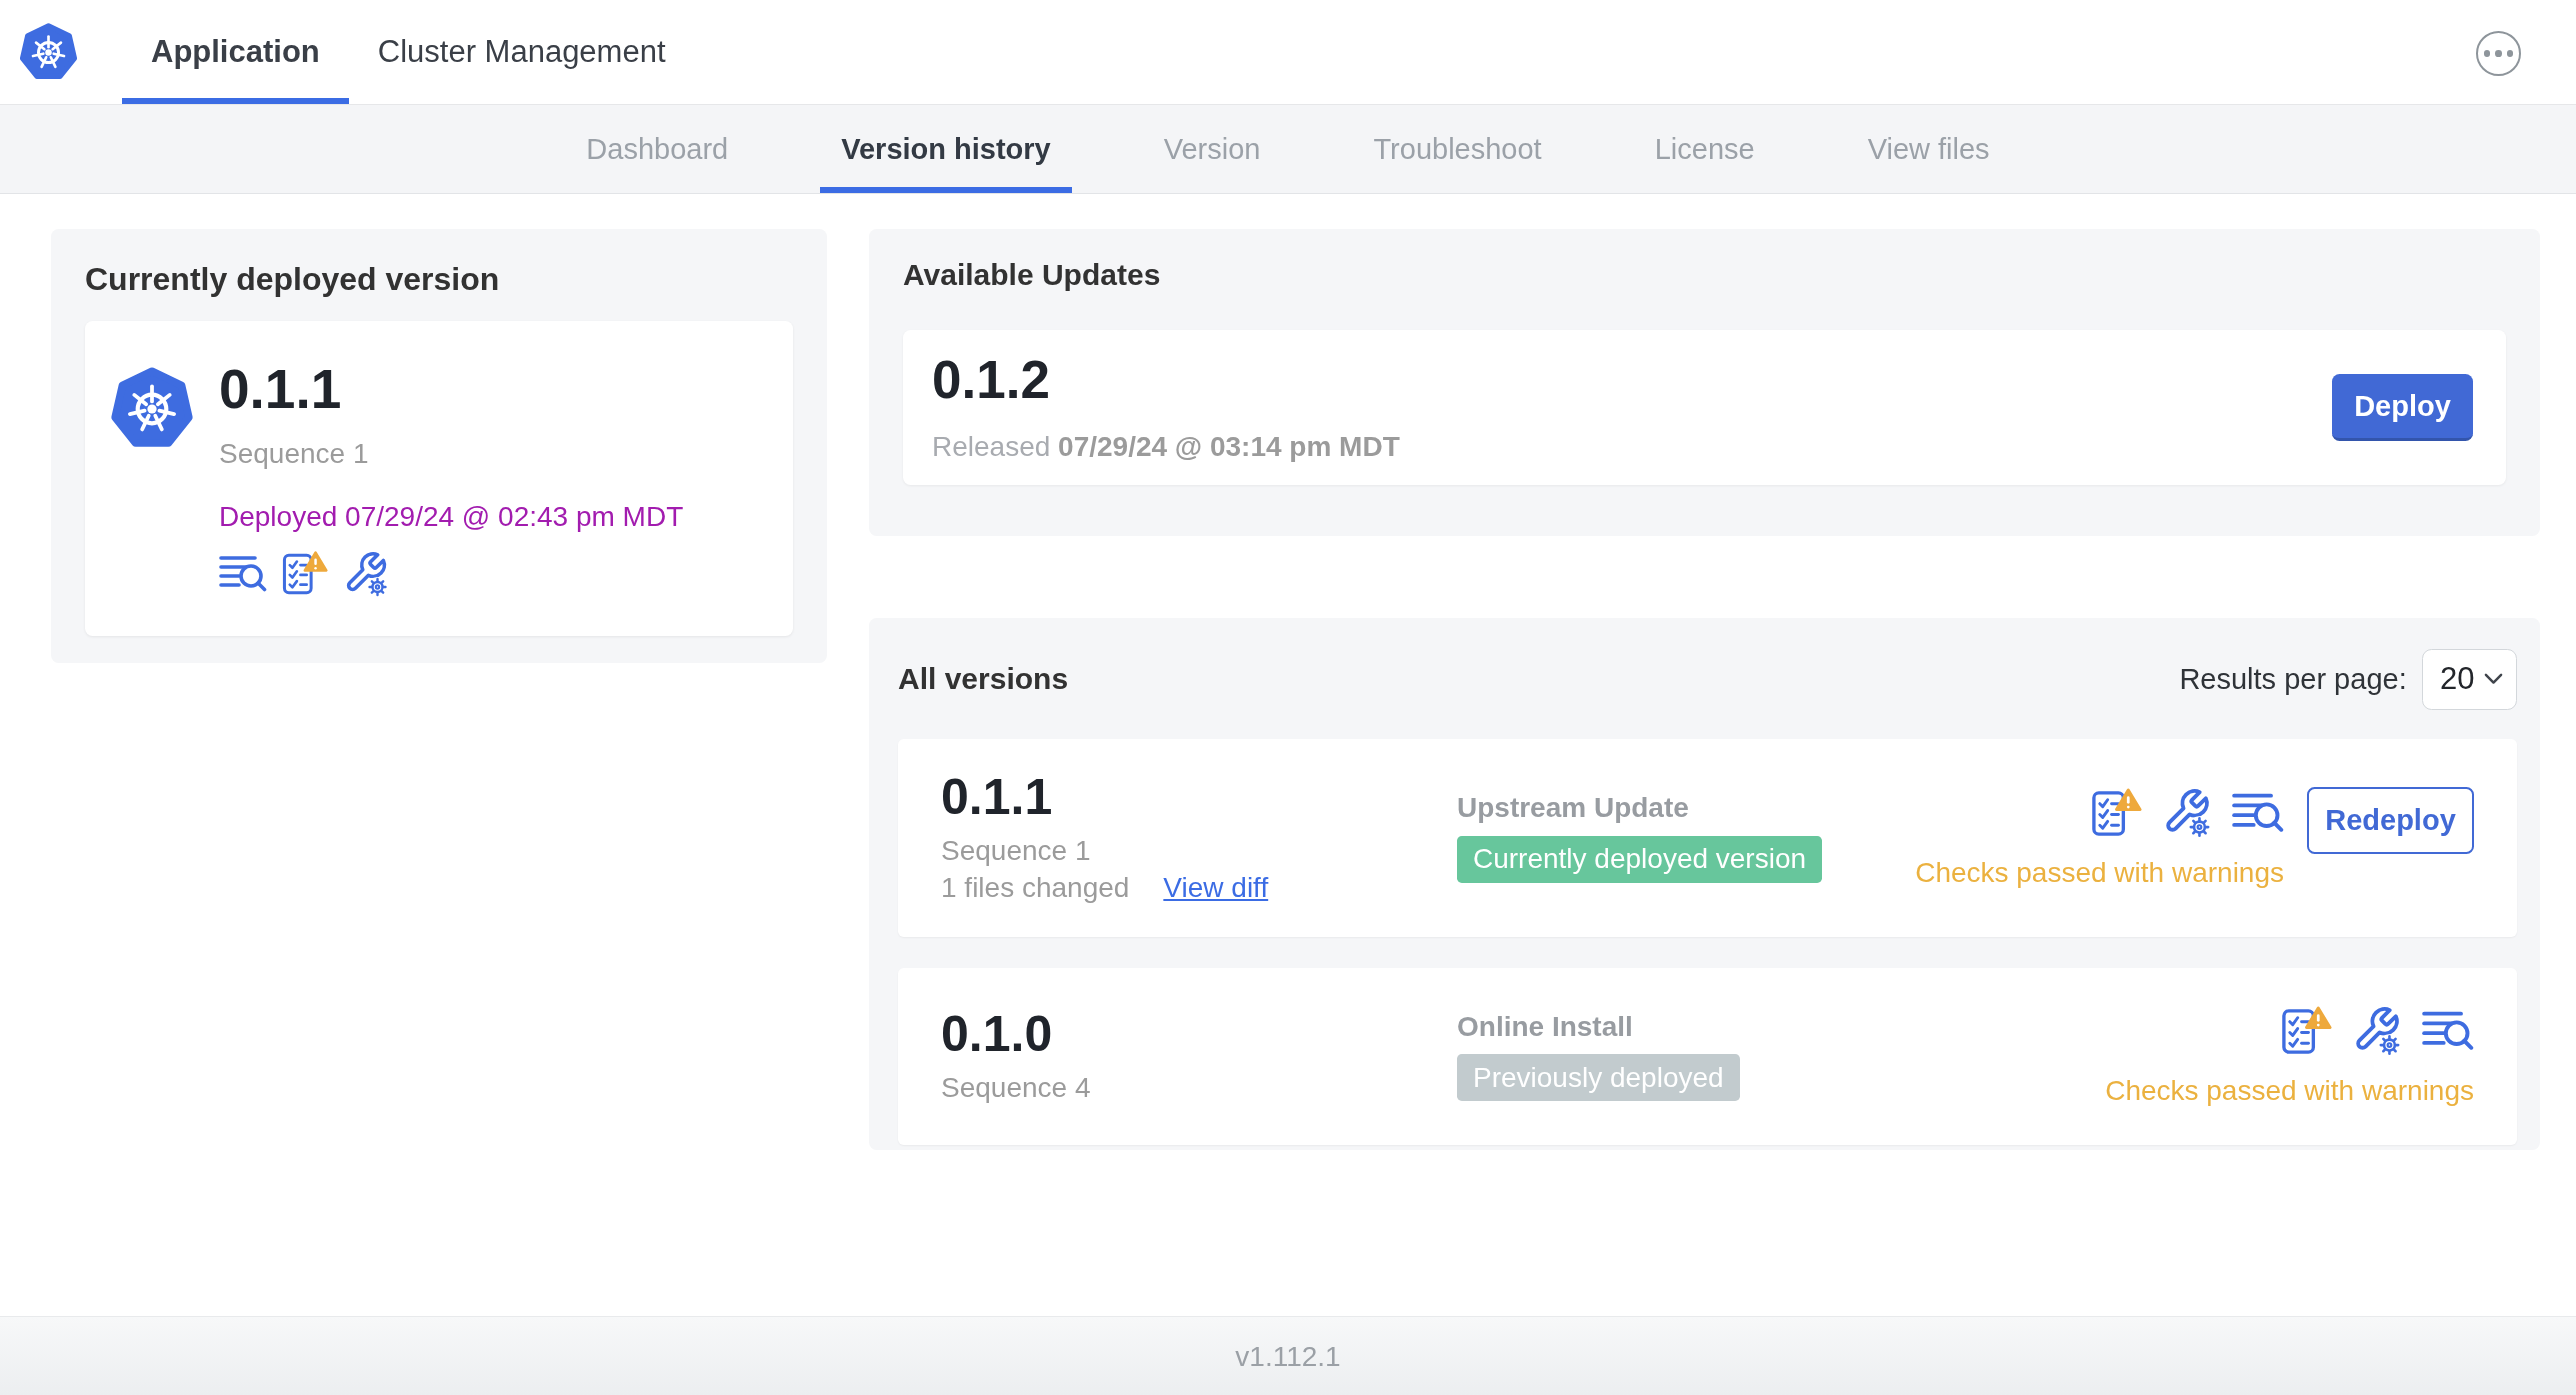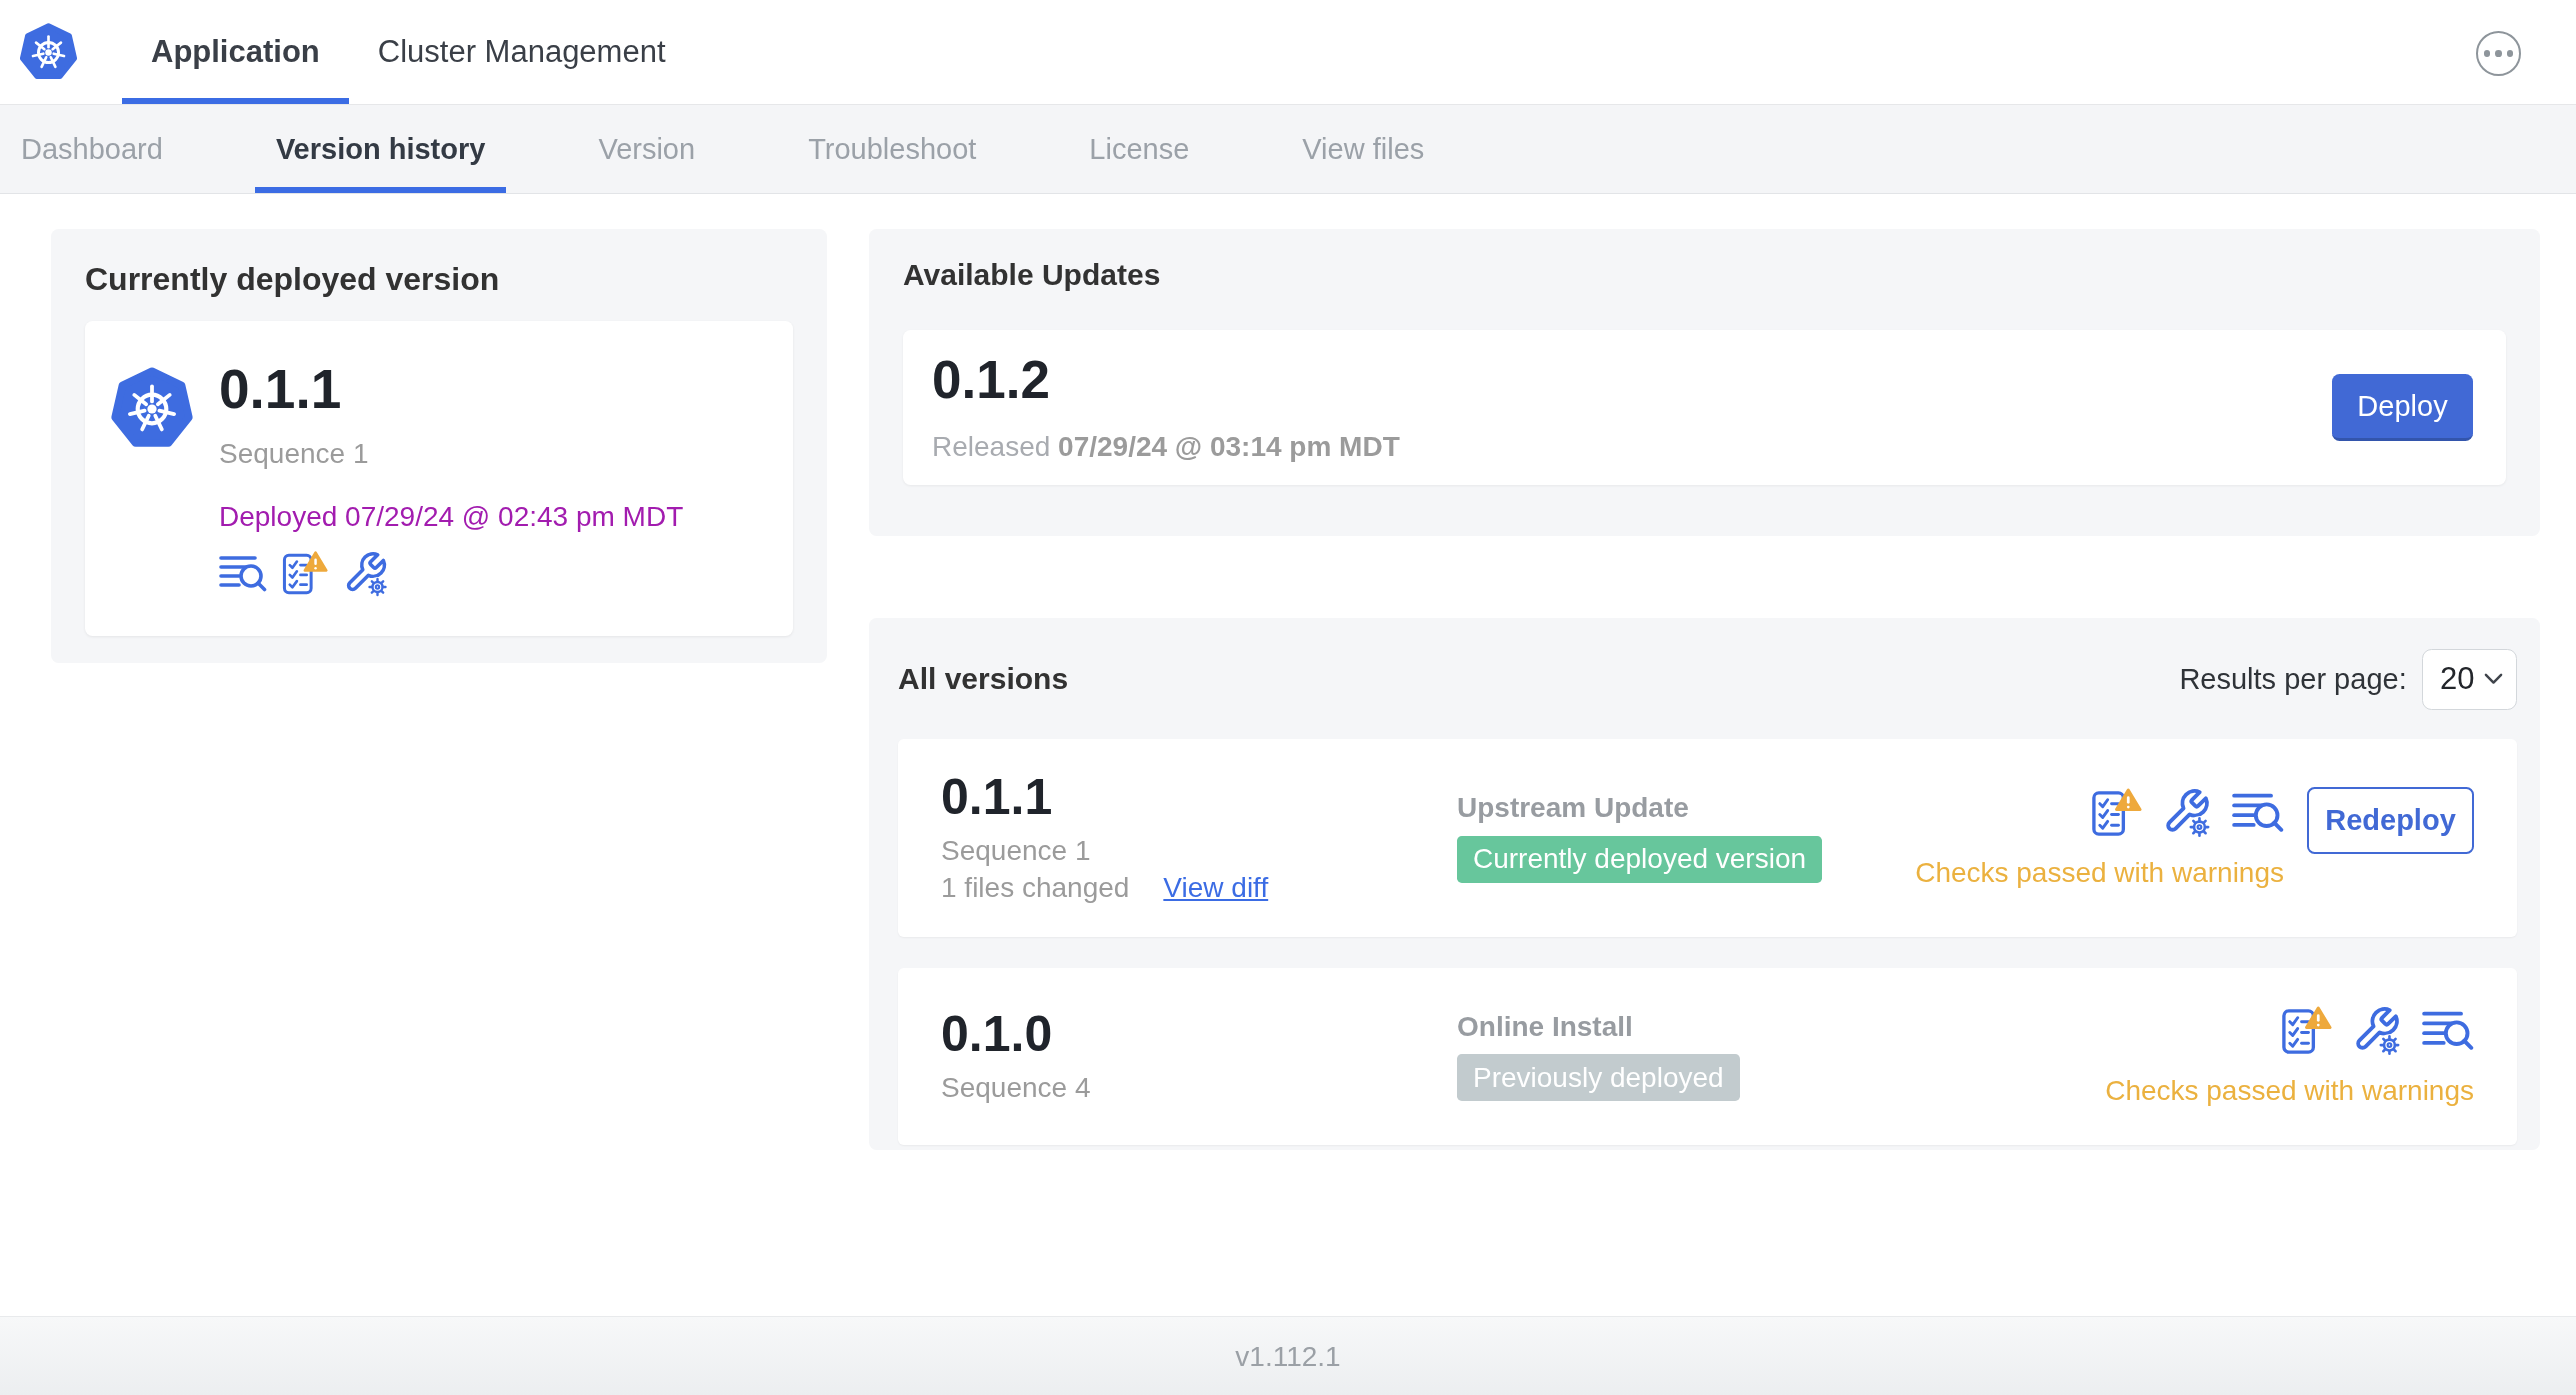--- a/index.html
+++ b/index.html
@@ -29,21 +29,21 @@
   .more-btn {
     position:absolute; right:55px; top:31px; width:45px; height:45px;
     border-radius:50%; border:2.4px solid #8E959B; background:#fff;
     display:flex; align-items:center; justify-content:center; gap:4.8px; cursor:pointer;
   }
   .more-btn .dot { width:6.7px; height:6.7px; border-radius:50%; background:#8E959B; }
 
   
   .subnav {
     height:89px; background:#F4F5F7; border-bottom:1px solid #E2E4E7;
-    display:flex; gap:71px; flex:0 0 auto;
+    display:flex; justify-content:center; gap:71px; flex:0 0 auto;
   }
   .subnav-item {
     position:relative; display:flex; align-items:center; padding:0 21px;
     font-size:29px; color:#9BA1A8; font-weight:500; cursor:pointer;
   }
   .subnav-item.active { color:#333A44; font-weight:600; }
   .subnav-item.active::after {
     content:""; position:absolute; left:0; right:0; bottom:0; height:5.7px; background:#3B6CE4;
   }
 
@@ -75,21 +75,21 @@
   .updates-inner {
     margin-top:38px; height:155px; background:#fff; border-radius:7.6px;
     box-shadow:0 1px 2.9px rgba(0,0,0,.06);
     display:flex; align-items:center; padding:0 33px 0 29px;
   }
   .ver-lg { font-size:53px; font-weight:700; color:#20242B; line-height:1.05; }
   .released-line { font-size:28px; margin-top:23px; color:#A8ABB0; }
   .released-line b { color:#9B9B9B; font-weight:700; }
   .btn-primary {
     margin-left:auto; width:141px; height:67px; background:#4169D5; color:#fff;
-    font-size:29px; font-weight:400; border:none; border-bottom:3.8px solid #3355AC;
+    font-size:29px; font-weight:700; border:none; border-bottom:3.8px solid #3355AC;
     border-radius:7.6px; cursor:pointer; font-family:inherit;
   }
 
   .versions-card { margin-top:82px; height:532px; padding:21px 23px 0 29px; }
   .versions-head { display:flex; align-items:center; margin-top:9.5px; }
   .rpp { margin-left:auto; display:flex; align-items:center; gap:15.3px; }
   .rpp-label { font-size:29px; color:#2F3338; }
   .rpp-select {
     width:95px; height:61px; background:#fff; border:1.9px solid #D3D7DB; border-radius:9.5px;
     display:flex; align-items:center; padding:0 13.4px 0 17px; cursor:pointer;

